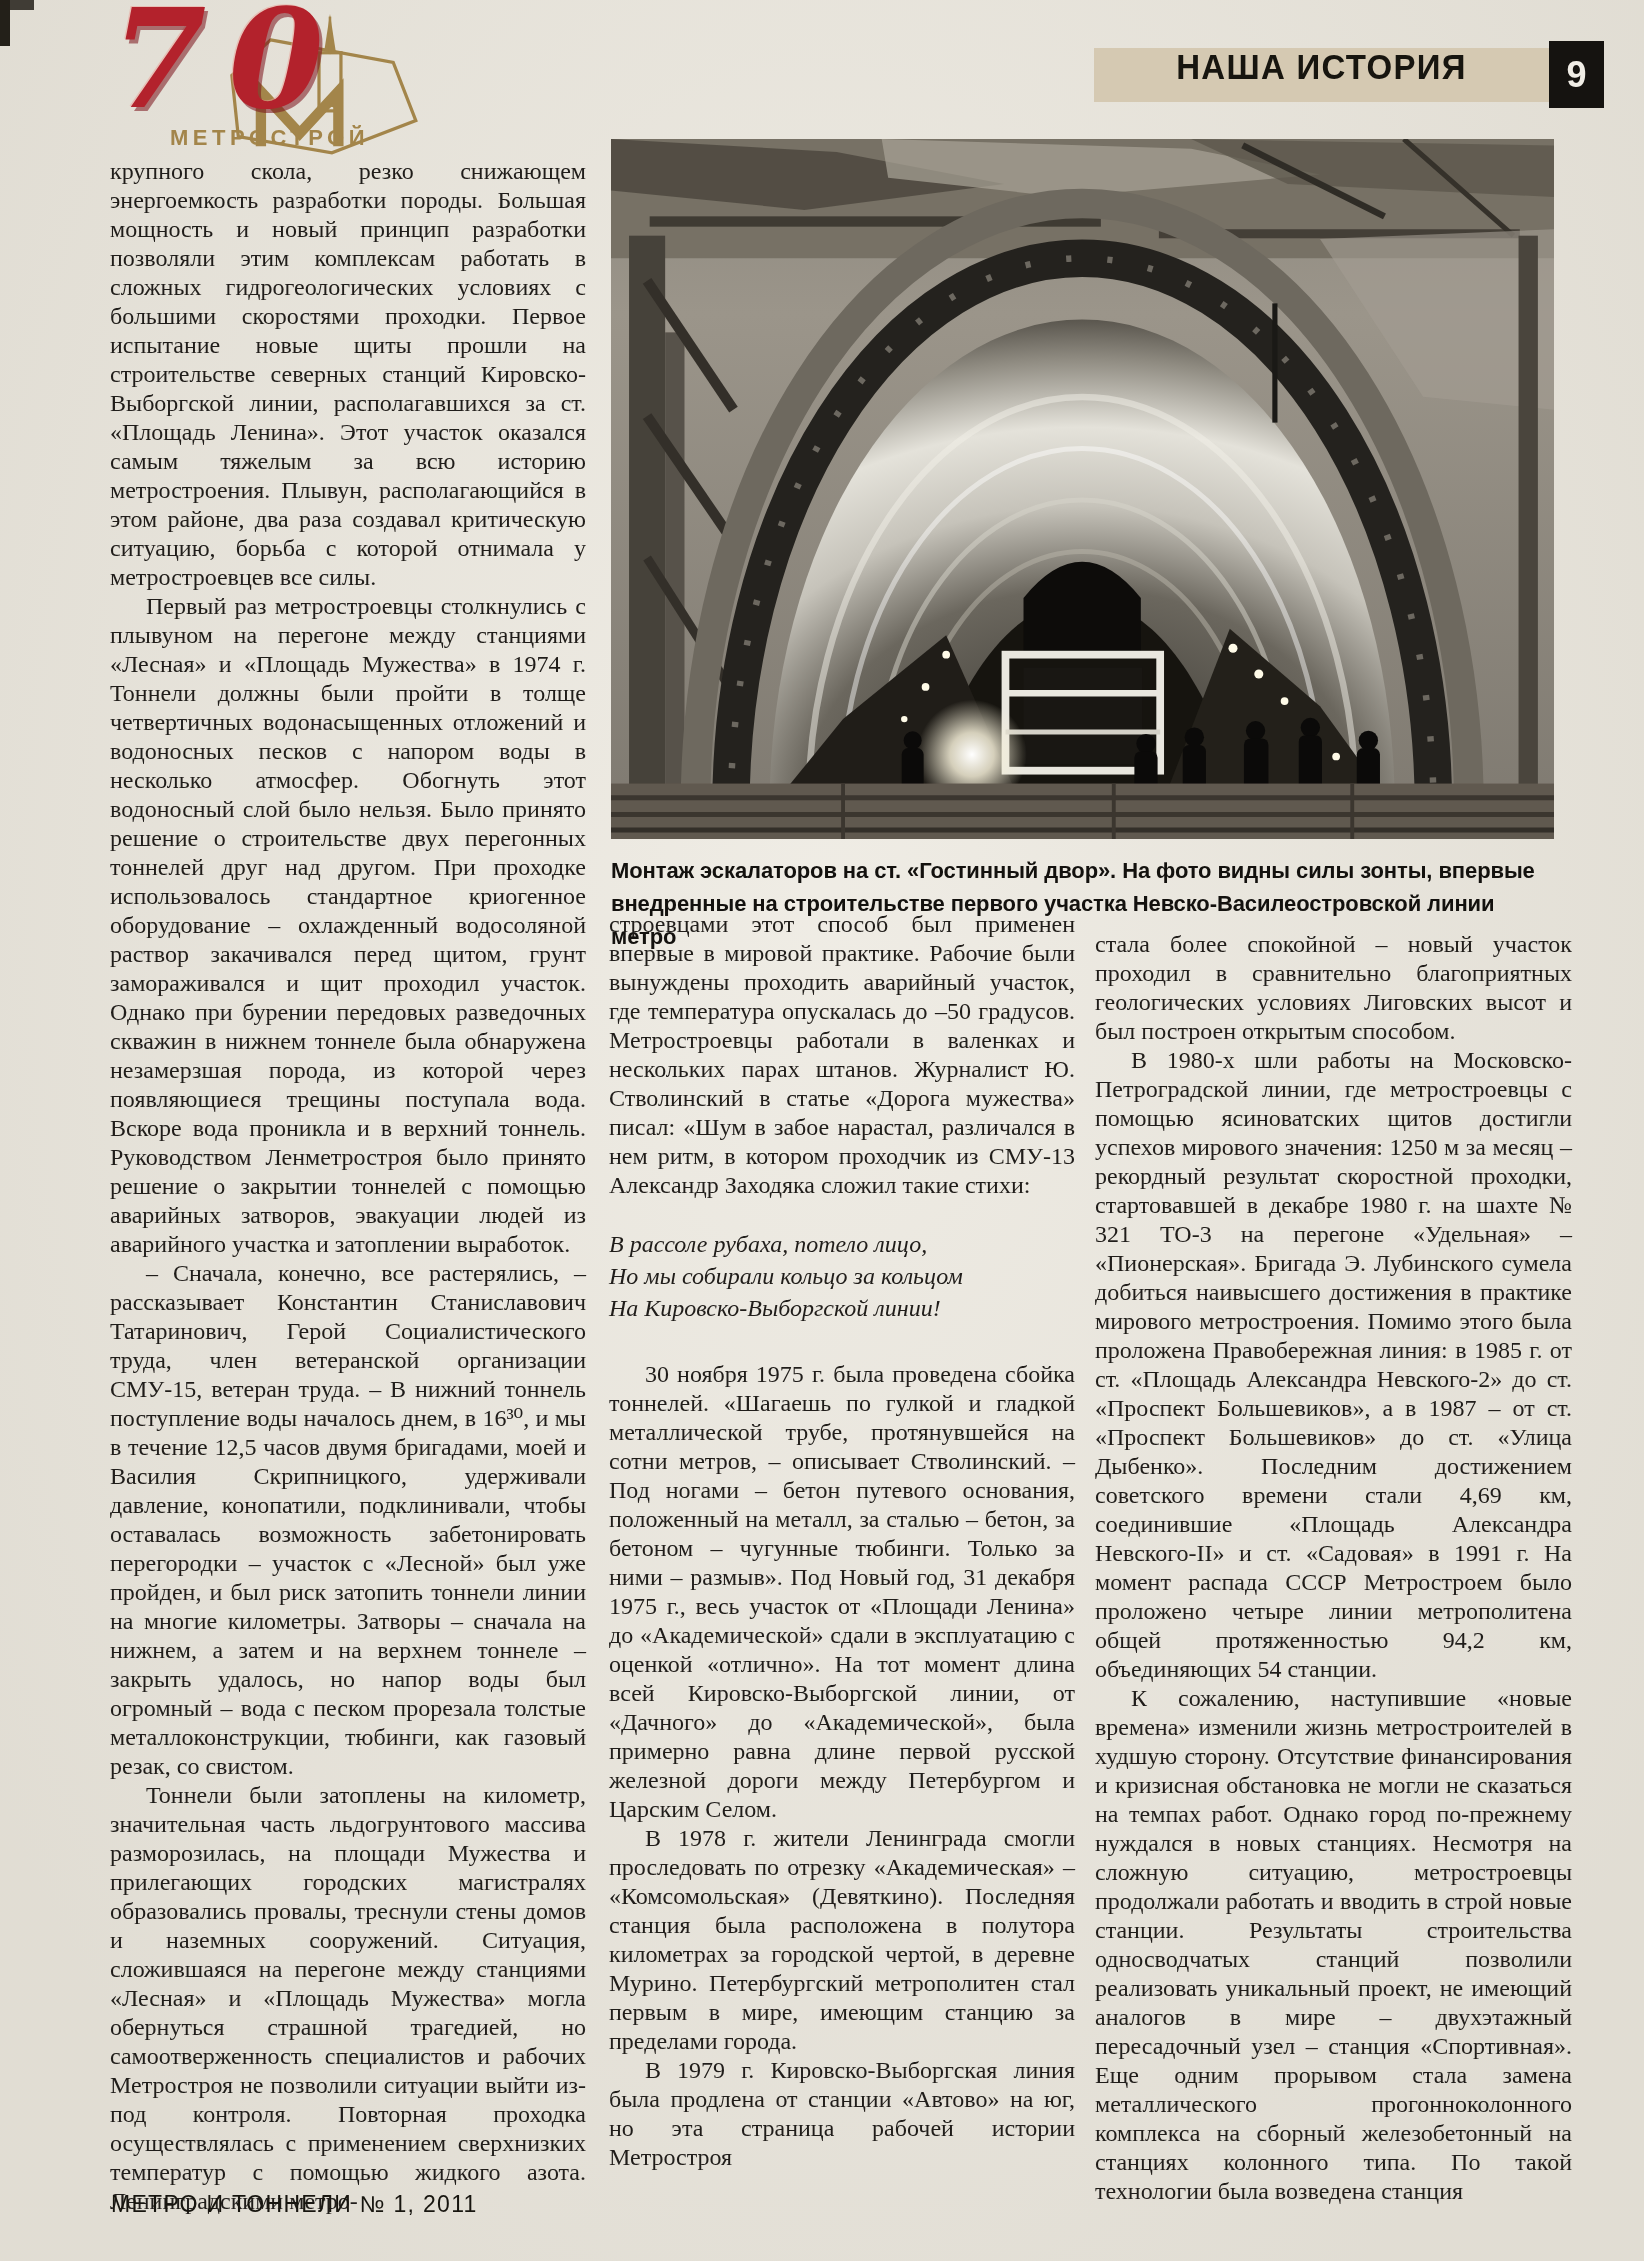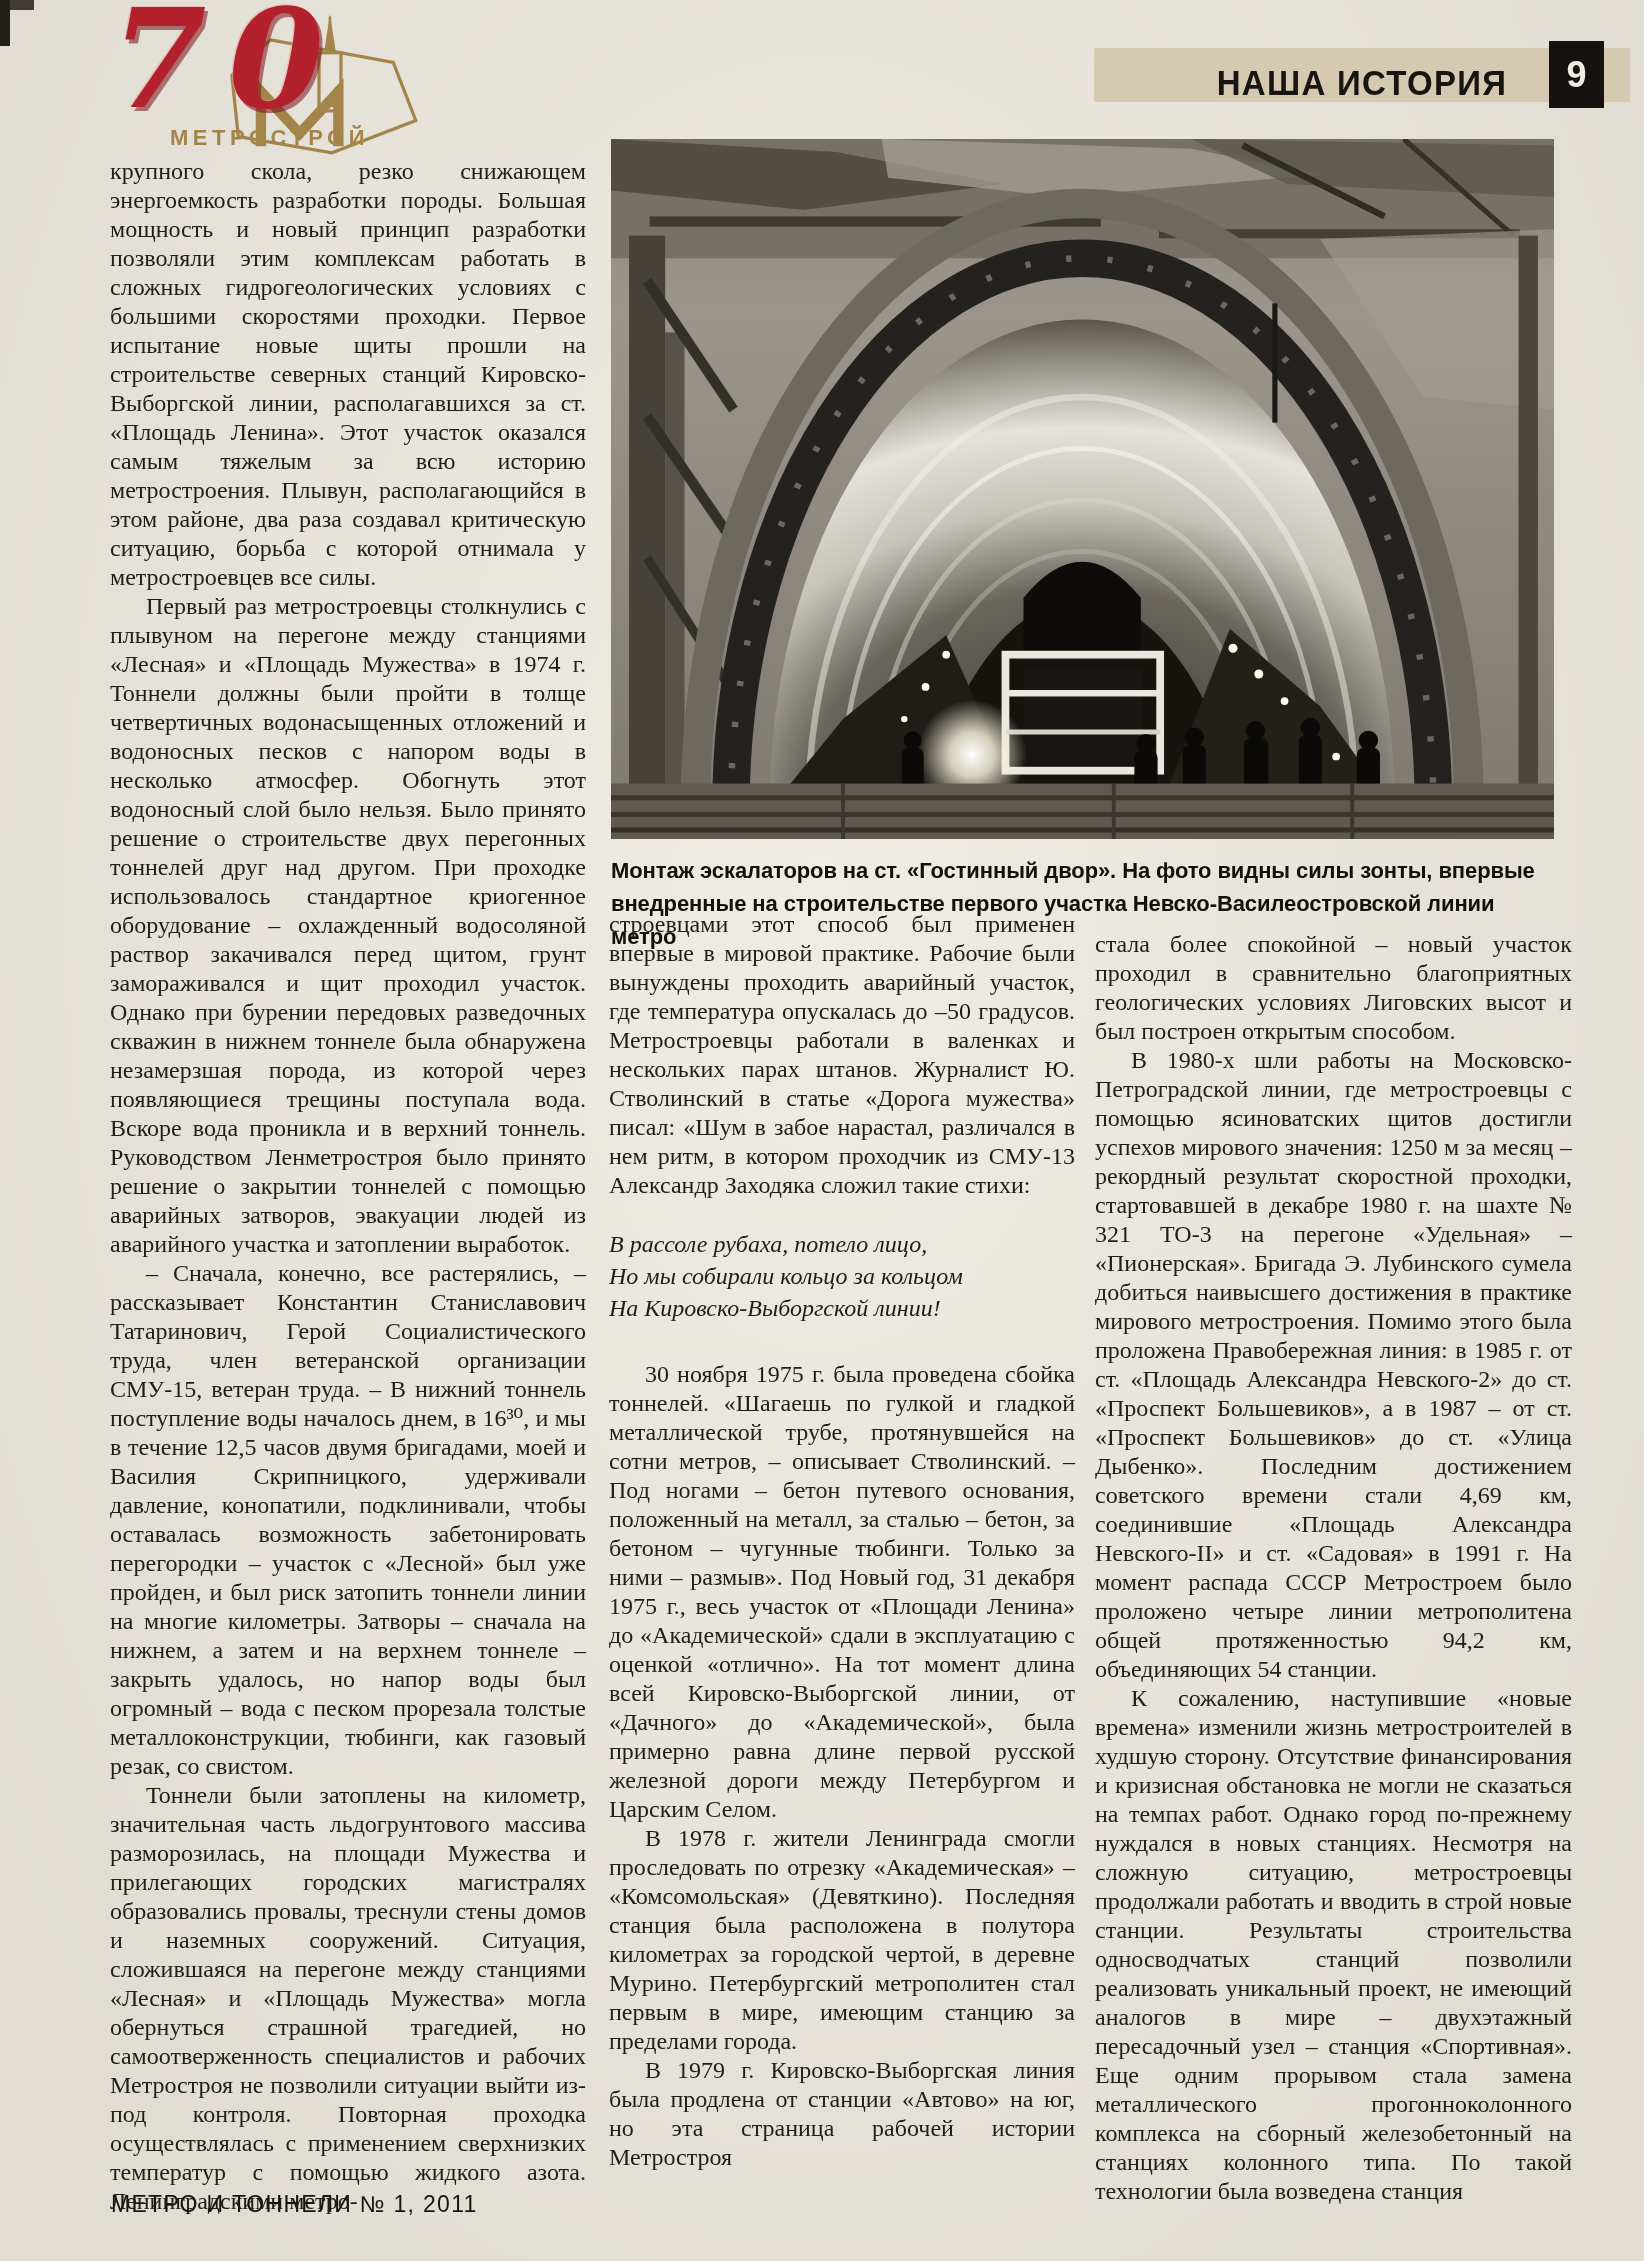--- a/index.html
+++ b/index.html
@@ -29,23 +29,23 @@
     color:#b3222c;letter-spacing:22px;
     text-shadow:3.2px 3.9px 0 rgba(122,17,25,0.55), -1.3px -1.3px 0 rgba(235,160,150,0.5);
   }
   .logo-org{
     position:absolute;left:64px;top:111px;
     font-family:"Liberation Sans","DejaVu Sans",sans-serif;
     font-weight:bold;font-size:22px;letter-spacing:4.5px;color:#a3854a;
   }
   
   .header-bar{
-    position:absolute;left:1094px;top:48px;width:536px;height:54px;
+    position:absolute;left:1094px;top:48px;width:455px;height:54px;
     background:#d5c9b2;
-    display:flex;align-items:flex-end;justify-content:center;
+    display:flex;align-items:flex-start;justify-content:center;
   }
   .header-title{
     font-family:"Liberation Sans","DejaVu Sans",sans-serif;
     font-weight:bold;font-size:33px;letter-spacing:1.3px;color:#17150f;
     transform:scaleY(1.08);
   }
   .page-num-box{
     position:absolute;left:1549px;top:41px;width:55px;height:67px;
     background:#151310;
     display:flex;align-items:center;justify-content:center;

